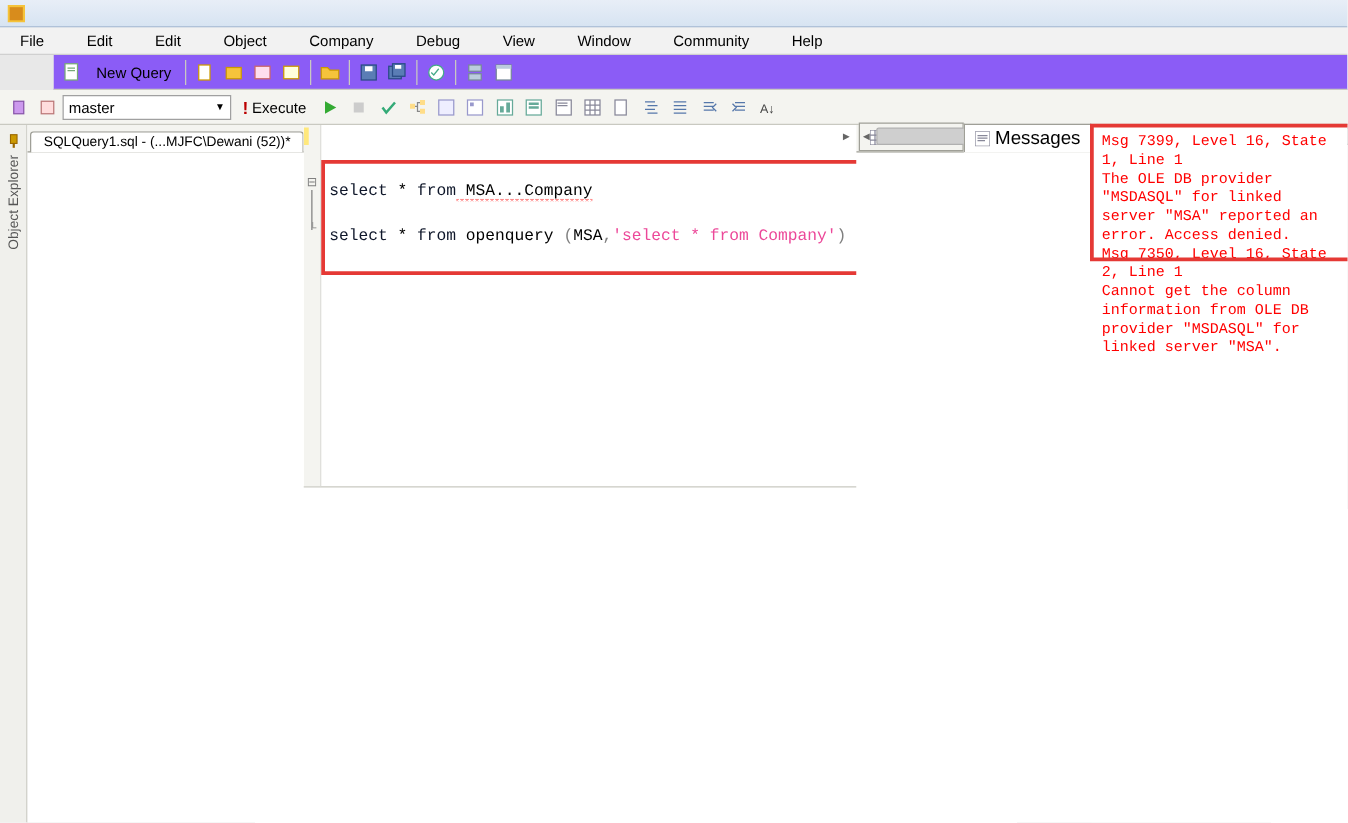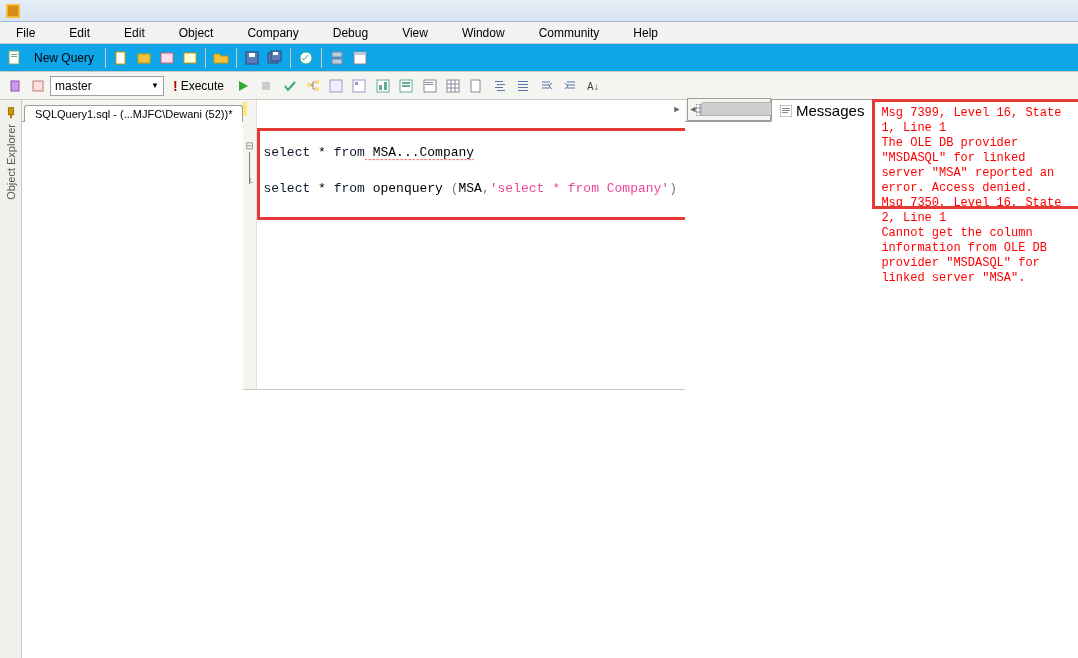--- a/index.html
+++ b/index.html
@@ -26,27 +26,28 @@
   background: #f2f2f2;
   border-bottom: 1px solid #d0d0d0;
   height: 22px;
   display: flex;
   align-items: center;
   padding: 0 6px;
   gap: 14px;
 }
 .menubar span { padding: 2px 10px; cursor: default; }
 .toolbar {
-  background: #0ea5e9;
+  background: #8b5cf6;
   border-bottom: 1px solid #c9c9c1;
   height: 28px;
   display: flex;
   align-items: center;
   padding: 0 4px;
   gap: 1px;
+  margin-left: 43px;
 }
 .toolbar .sep { width:1px; height:20px; background:#c9c9c1; margin:0 3px; }
 .tb-btn {
   width: 22px; height: 22px;
   display: inline-flex; align-items: center; justify-content: center;
   border: 1px solid transparent;
 }
 .tb-btn svg { width:16px; height:16px; }
 .new-query-btn {
   display: flex; align-items: center; gap: 4px;
@@ -60,21 +61,21 @@
   height: 28px;
   display: flex;
   align-items: center;
   padding: 0 4px;
   gap: 1px;
 }
 .db-combo {
   border: 1px solid #a0a0a0;
   background: #fff;
   height: 20px;
-  width: 114px;
+  width: 135px;
   display: flex;
   align-items: center;
   padding: 0 4px;
   font-size: 12px;
   justify-content: space-between;
 }
 .execute-btn {
   display: flex; align-items: center; gap: 3px;
   padding: 2px 6px;
   border: 1px solid transparent;

